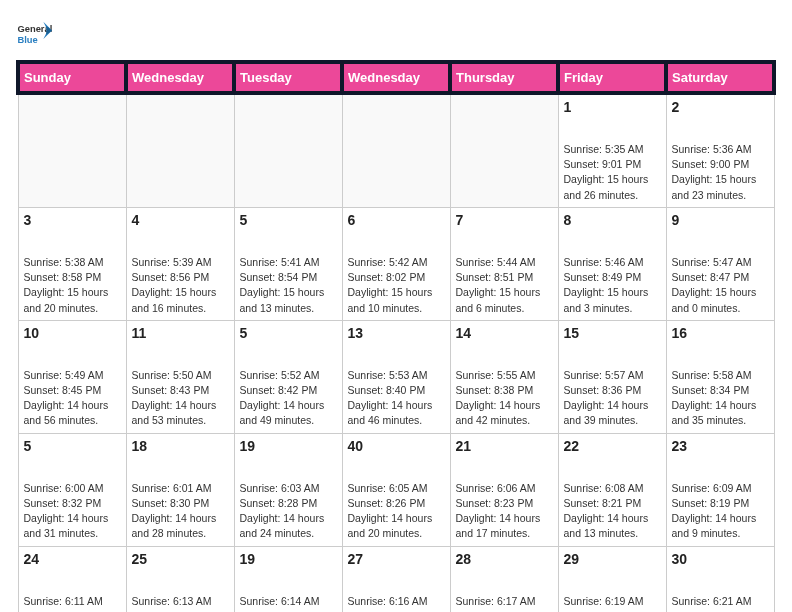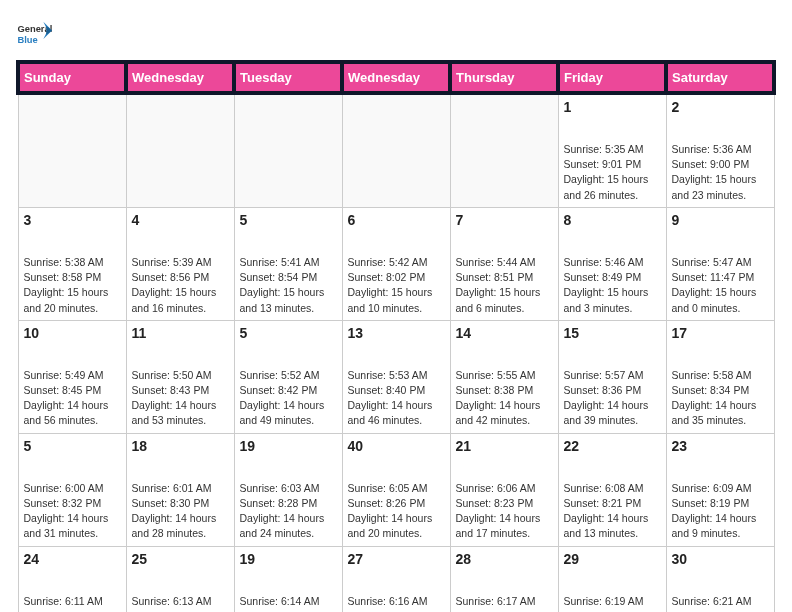--- a/index.html
+++ b/index.html
@@ -160,21 +160,21 @@
         </td>
         <td>
           <span class="day-number">8</span>
           <div class="day-info">Sunrise: 5:46 AM
 Sunset: 8:49 PM
 Daylight: 15 hours and 3 minutes.</div>
         </td>
         <td>
           <span class="day-number">9</span>
           <div class="day-info">Sunrise: 5:47 AM
-Sunset: 11:47 PM
+Sunset: 8:47 PM
 Daylight: 15 hours and 0 minutes.</div>
         </td>
       </tr>
       <tr>
         <td>
           <span class="day-number">10</span>
           <div class="day-info">Sunrise: 5:49 AM
 Sunset: 8:45 PM
 Daylight: 14 hours and 56 minutes.</div>
         </td>
@@ -202,21 +202,21 @@
 Sunset: 8:38 PM
 Daylight: 14 hours and 42 minutes.</div>
         </td>
         <td>
           <span class="day-number">15</span>
           <div class="day-info">Sunrise: 5:57 AM
 Sunset: 8:36 PM
 Daylight: 14 hours and 39 minutes.</div>
         </td>
         <td>
-          <span class="day-number">17</span>
+          <span class="day-number">16</span>
           <div class="day-info">Sunrise: 5:58 AM
 Sunset: 8:34 PM
 Daylight: 14 hours and 35 minutes.</div>
         </td>
       </tr>
       <tr>
         <td>
           <span class="day-number">5</span>
           <div class="day-info">Sunrise: 6:00 AM
 Sunset: 8:32 PM

